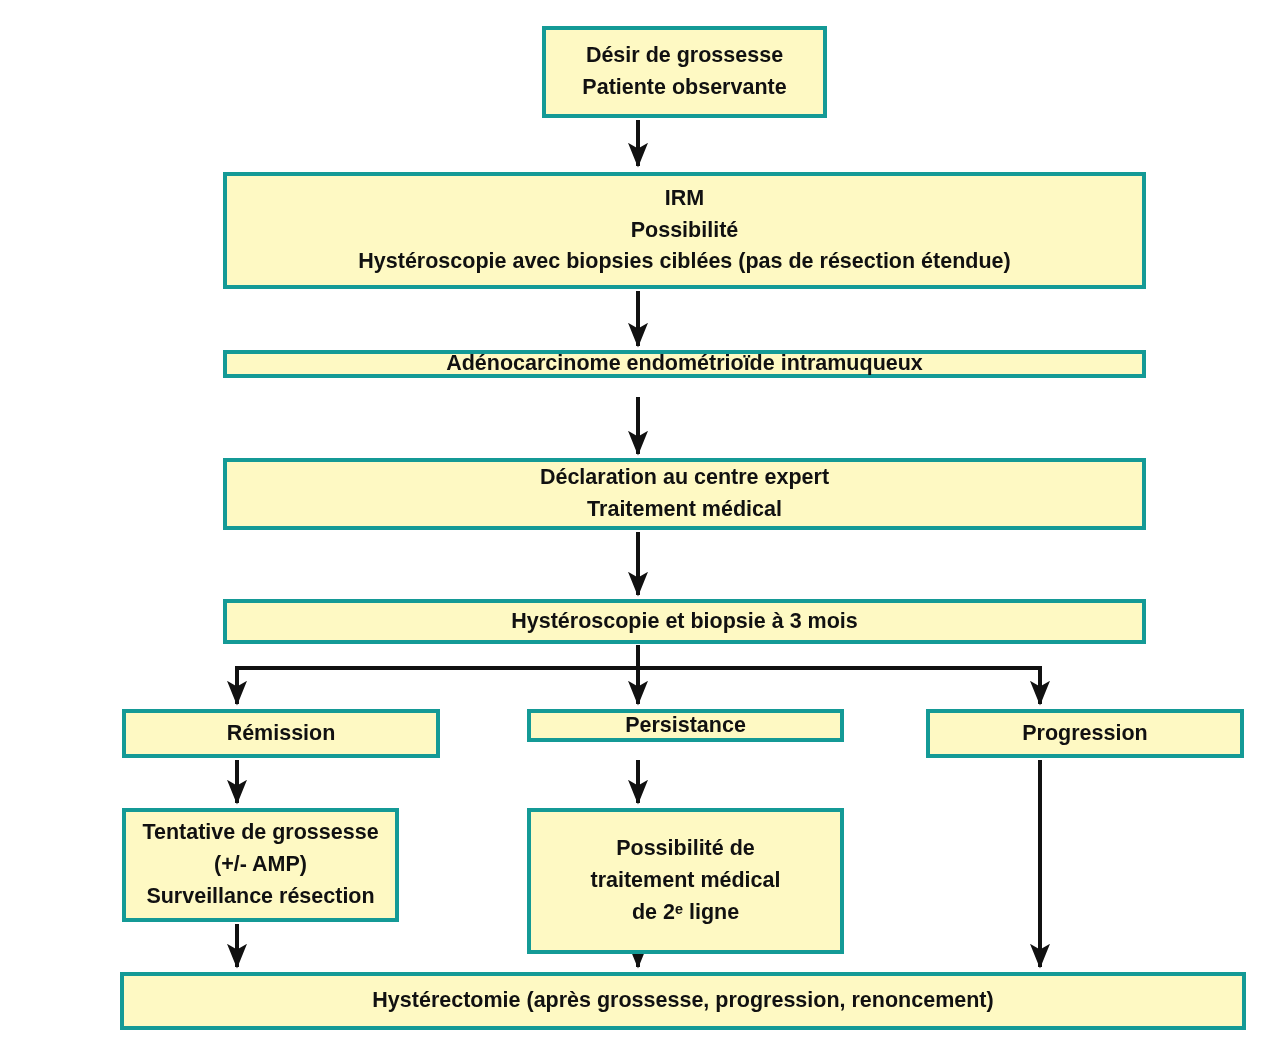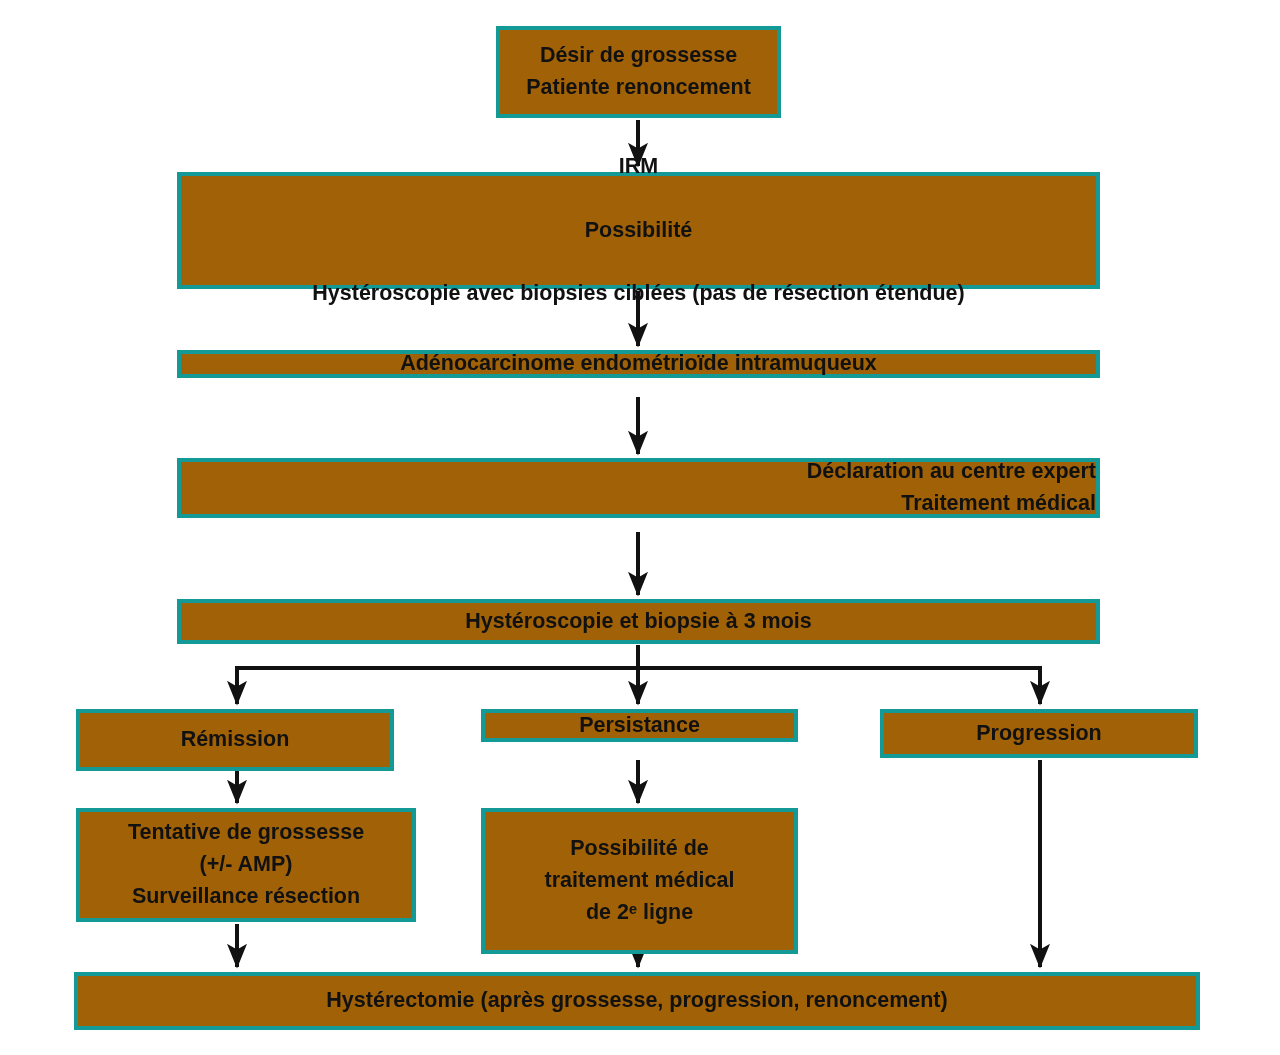--- a/index.html
+++ b/index.html
@@ -10,40 +10,41 @@
     position:relative;
     width:1280px; height:1055px;
     background:var(--bg);
     font-family:"Liberation Sans","DejaVu Sans",sans-serif;
     overflow:hidden;
   }
   .arrows { position:absolute; left:0; top:0; }
   .arrow  { stroke:var(--ink); stroke-width:4; fill:none; }
   .node {
     position:absolute;
-    background:#a16207;
+    background:#fef9c3;
     border:4px solid var(--accent);
     display:flex; flex-direction:column;
     align-items:center; justify-content:center;
     text-align:center;
     font-weight:700;
     font-size:21.5px;
     line-height:1.48;
     color:var(--ink);
+    margin-left:46px;
   }
   
   #n-desir         { left:496px; top:26px;  width:285px;  height:92px;  }
-  #n-bilan         { left:177px; top:172px; width:923px;  height:117px;gap:32px; }
+  #n-bilan         { left:177px; top:172px; width:923px;  height:117px; }
   #n-adeno         { left:177px; top:350px; width:923px;  height:28px;  }
-  #n-declaration   { left:177px; top:458px; width:923px;  height:60px;align-items:flex-end;  }
+  #n-declaration   { left:177px; top:458px; width:923px;  height:72px;  }
   #n-hystero3      { left:177px; top:599px; width:923px;  height:45px;text-align:center;  }
-  #n-remission     { left:76px;  top:709px; width:318px;  height:62px;  }
+  #n-remission     { left:76px;  top:709px; width:318px;  height:49px;  }
   #n-persistance   { left:481px; top:709px; width:317px;  height:33px;  }
   #n-progression   { left:880px; top:709px; width:318px;  height:49px;  }
-  #n-tentative     { left:76px;  top:808px; width:340px;  height:114px; }
+  #n-tentative     { left:76px;  top:808px; width:277px;  height:114px; }
   #n-possibilite   { left:481px; top:808px; width:317px;  height:146px; }
   #n-hysterectomie { left:74px;  top:972px; width:1126px; height:58px;  }
 </style>
 </head>
 <body>
 
 <div class="canvas">
 
   <svg class="arrows" width="1280" height="1055" viewBox="0 0 1280 1055" aria-hidden="true">
     <defs>
@@ -66,21 +67,21 @@
     <path class="arrow" d="M237,760 V803" marker-end="url(#ah)"></path>
     <path class="arrow" d="M638,760 V803" marker-end="url(#ah)"></path>
 
     <path class="arrow" d="M237,924 V967" marker-end="url(#ah)"></path>
     <path class="arrow" d="M638,924 V967" marker-end="url(#ah)"></path>
     <path class="arrow" d="M1040,760 V967" marker-end="url(#ah)"></path>
   </svg>
 
   <div class="node" id="n-desir">
     <div>Désir de grossesse</div>
-    <div>Patiente renoncement</div>
+    <div>Patiente observante</div>
   </div>
 
   <div class="node" id="n-bilan">
     <div>IRM</div>
     <div>Possibilité</div>
     <div>Hystéroscopie avec biopsies ciblées (pas de résection étendue)</div>
   </div>
 
   <div class="node" id="n-adeno">
     <div>Adénocarcinome endométrioïde intramuqueux</div>

